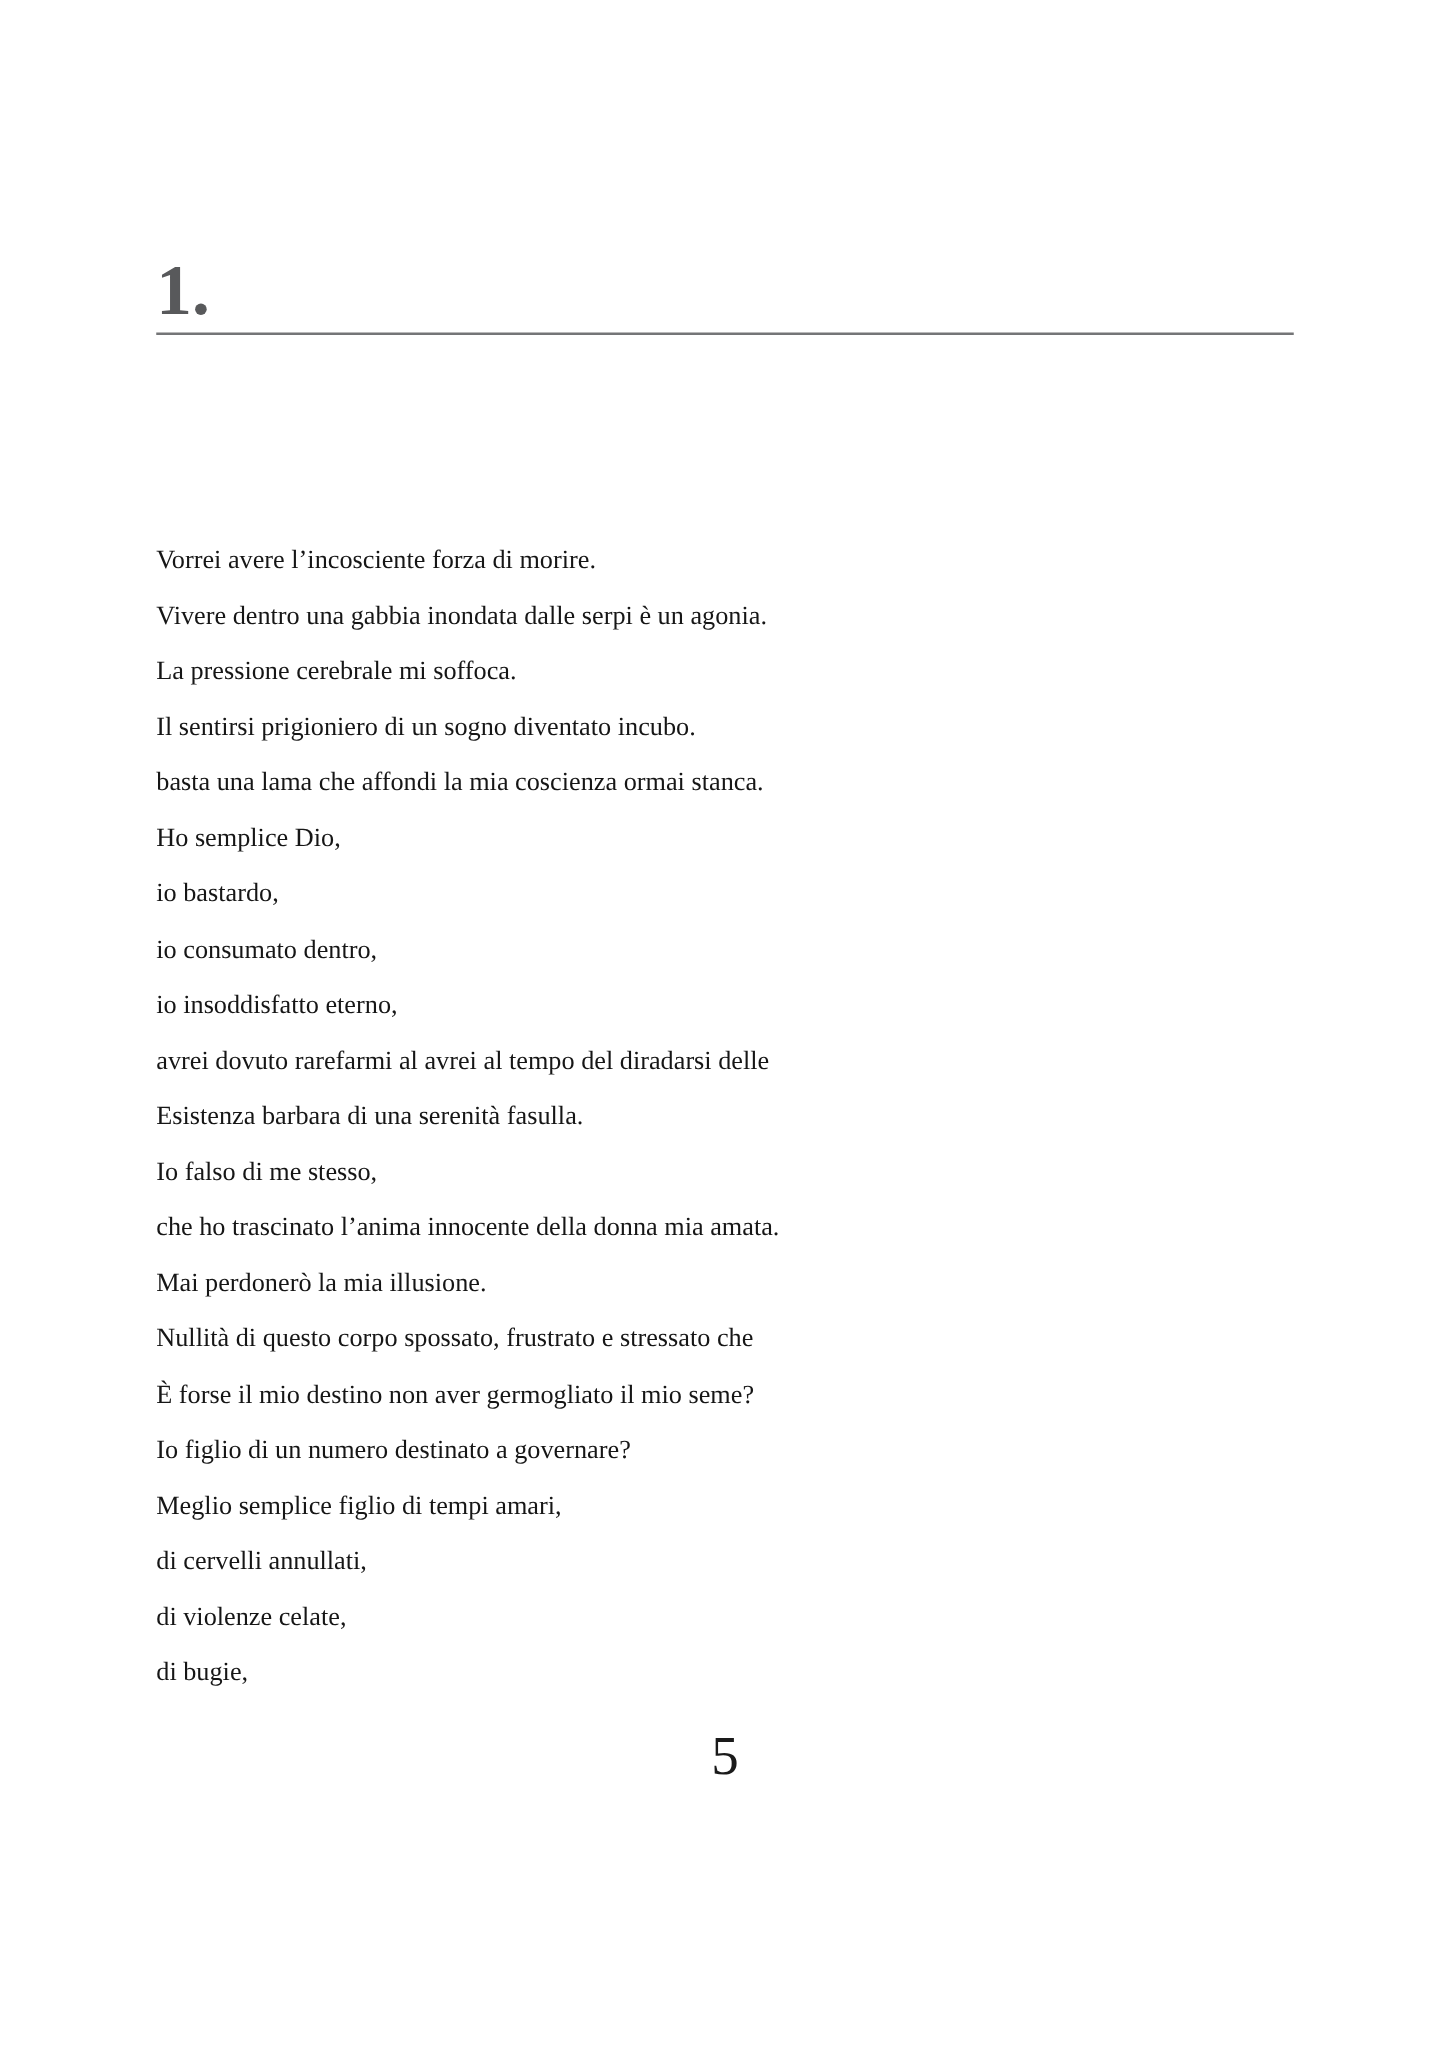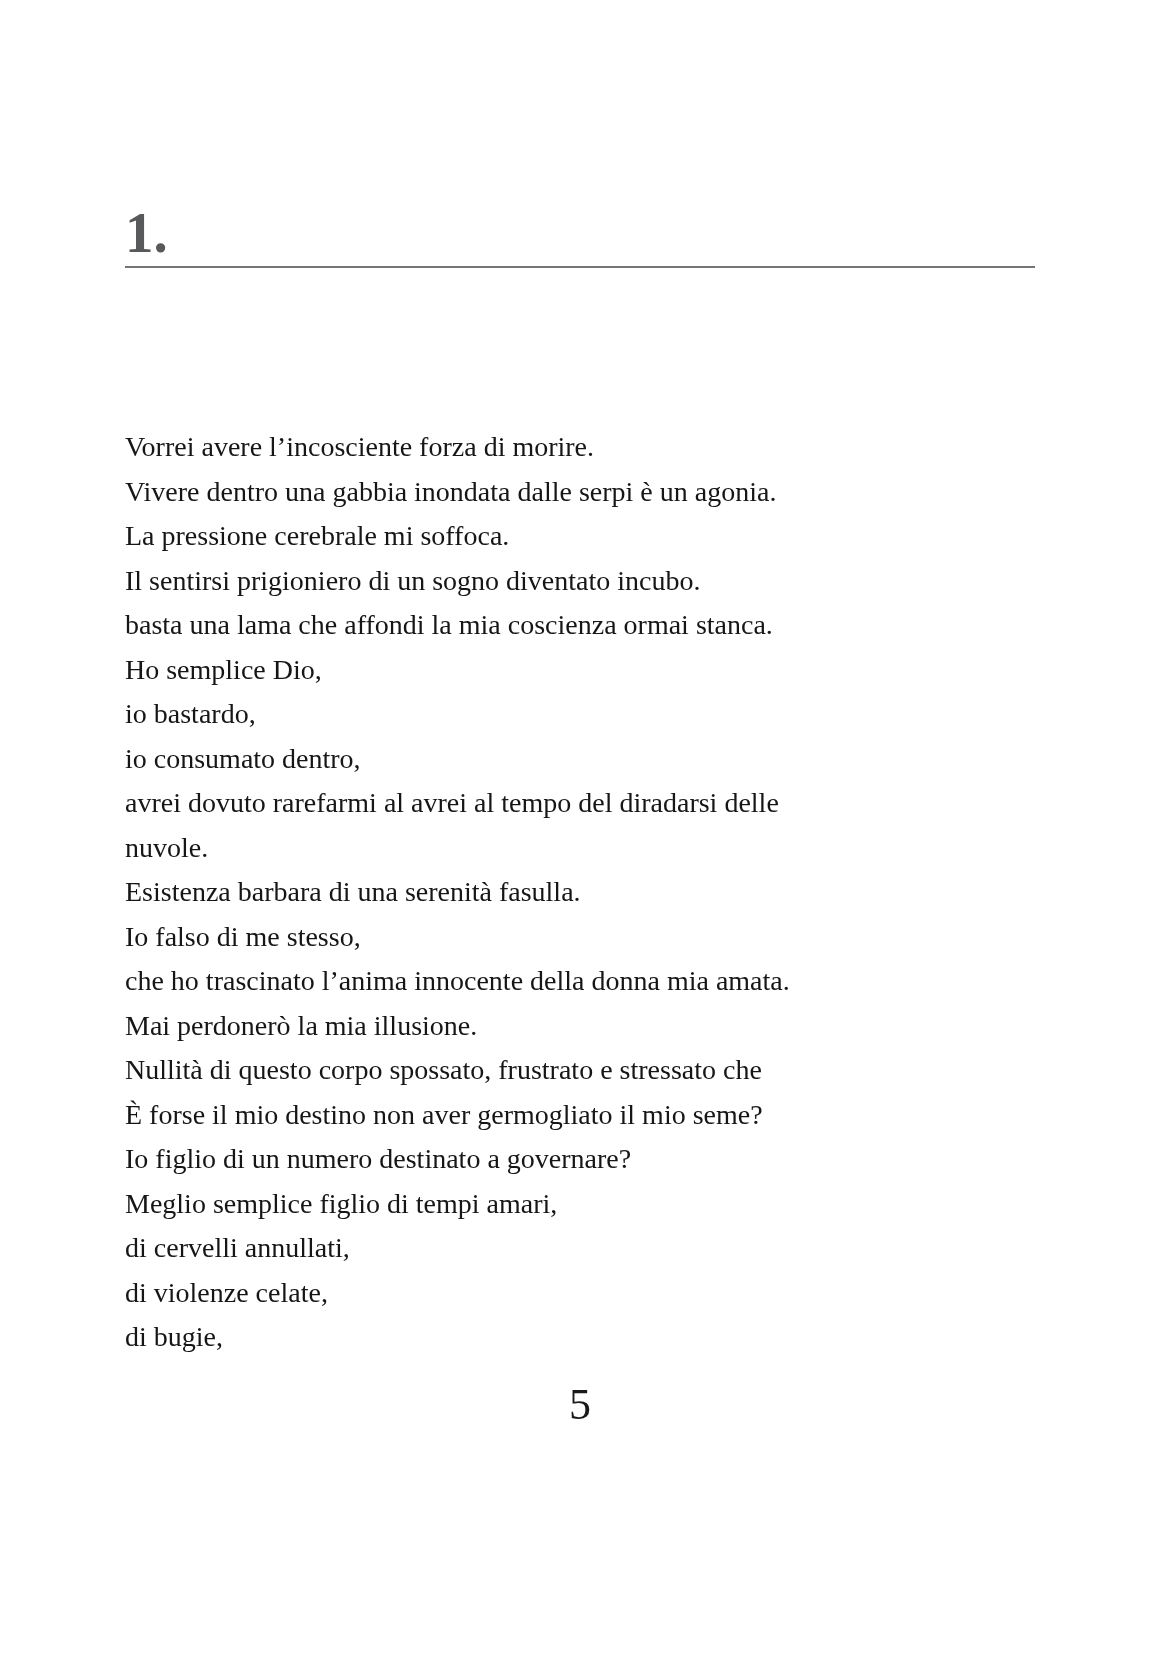--- a/index.html
+++ b/index.html
@@ -31,21 +31,21 @@
     height: 0;
     border: none;
     border-top: 2px solid #747577;
     margin: 5px 0 0 0;
   }
   .poem {
     margin-top: 157px;
   }
   .poem p {
     margin: 0;
-    font-size: 28px;
+    font-size: 21px;
     line-height: 44.5px;
     color: #161616;
     font-family: "Liberation Serif", serif;
   }
   .page-number {
     margin-top: 23px;
     text-align: center;
     font-size: 44px;
     line-height: 1;
     color: #1a1a1a;
@@ -64,22 +64,22 @@
 
     <div class="poem">
       <p>Vorrei avere l’incosciente forza di morire.</p>
       <p>Vivere dentro una gabbia inondata dalle serpi è un agonia.</p>
       <p>La pressione cerebrale mi soffoca.</p>
       <p>Il sentirsi prigioniero di un sogno diventato incubo.</p>
       <p>basta una lama che affondi la mia coscienza ormai stanca.</p>
       <p>Ho semplice Dio,</p>
       <p>io bastardo,</p>
       <p>io consumato dentro,</p>
+      <p>io insoddisfatto eterno,</p>
       <p>avrei dovuto rarefarmi al avrei al tempo del diradarsi delle</p>
-      <p>nuvole.</p>
       <p>Esistenza barbara di una serenità fasulla.</p>
       <p>Io falso di me stesso,</p>
       <p>che ho trascinato l’anima innocente della donna mia amata.</p>
       <p>Mai perdonerò la mia illusione.</p>
       <p>Nullità di questo corpo spossato, frustrato e stressato che</p>
       <p>È forse il mio destino non aver germogliato il mio seme?</p>
       <p>Io figlio di un numero destinato a governare?</p>
       <p>Meglio semplice figlio di tempi amari,</p>
       <p>di cervelli annullati,</p>
       <p>di violenze celate,</p>

